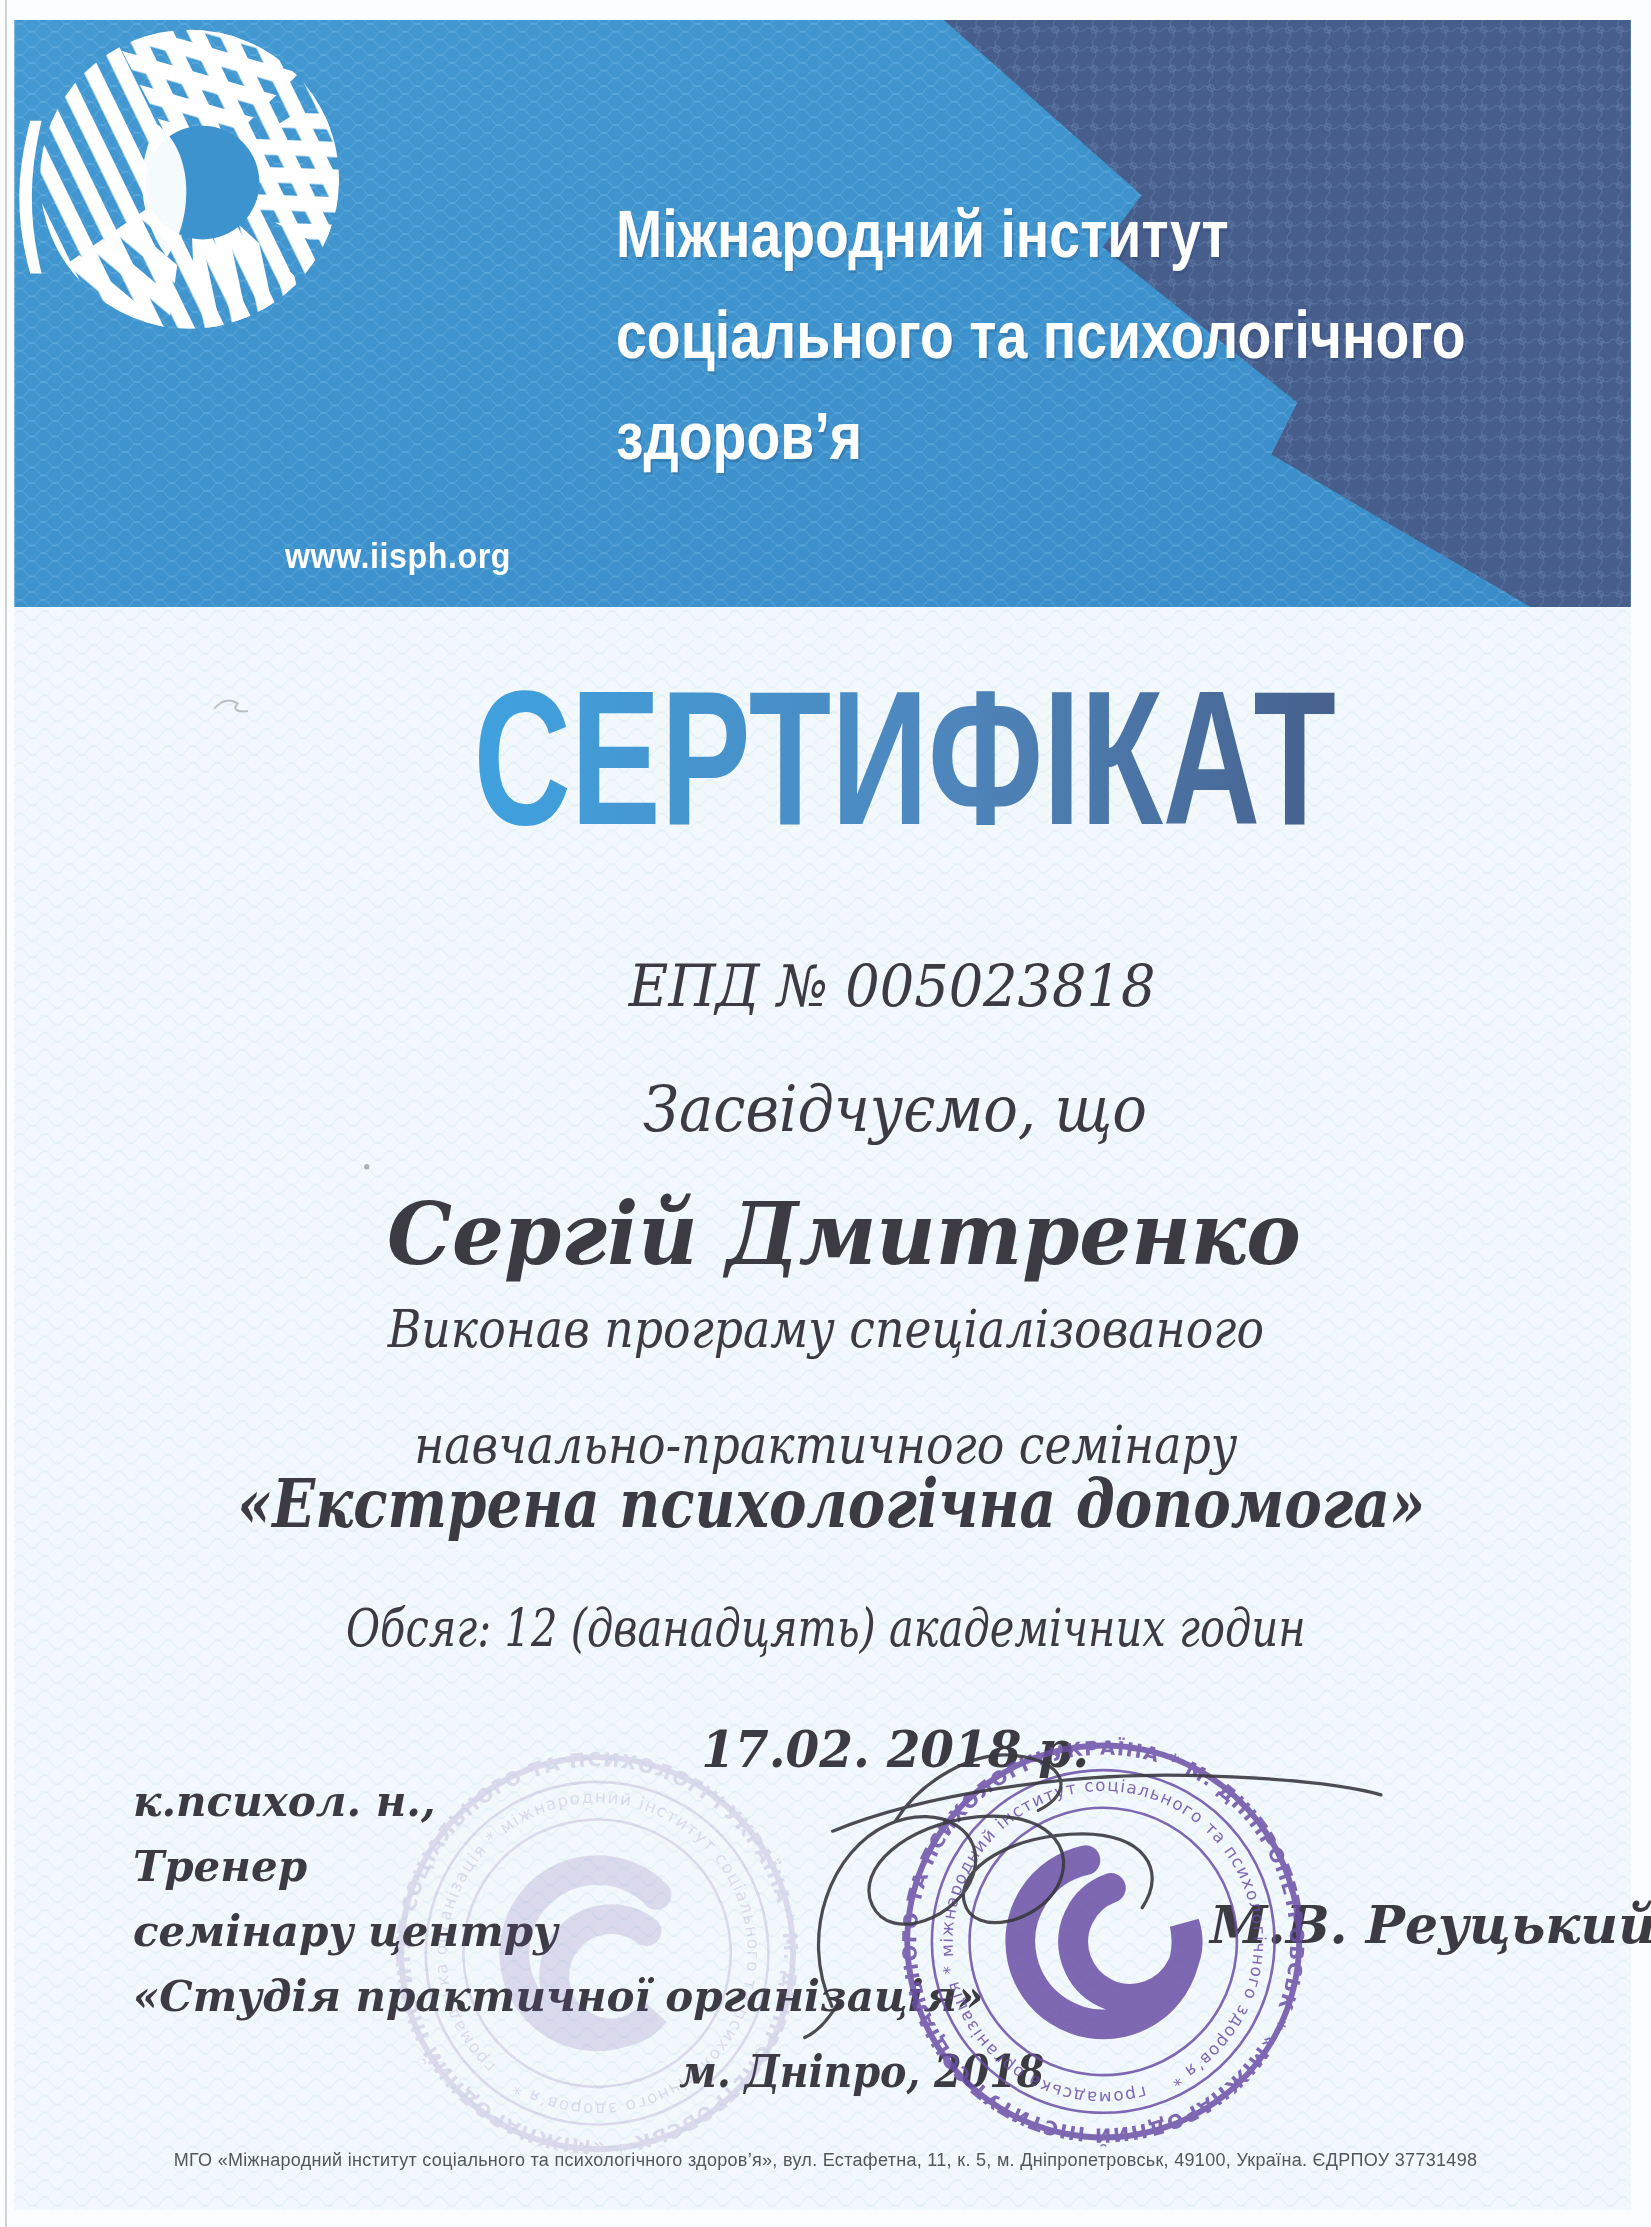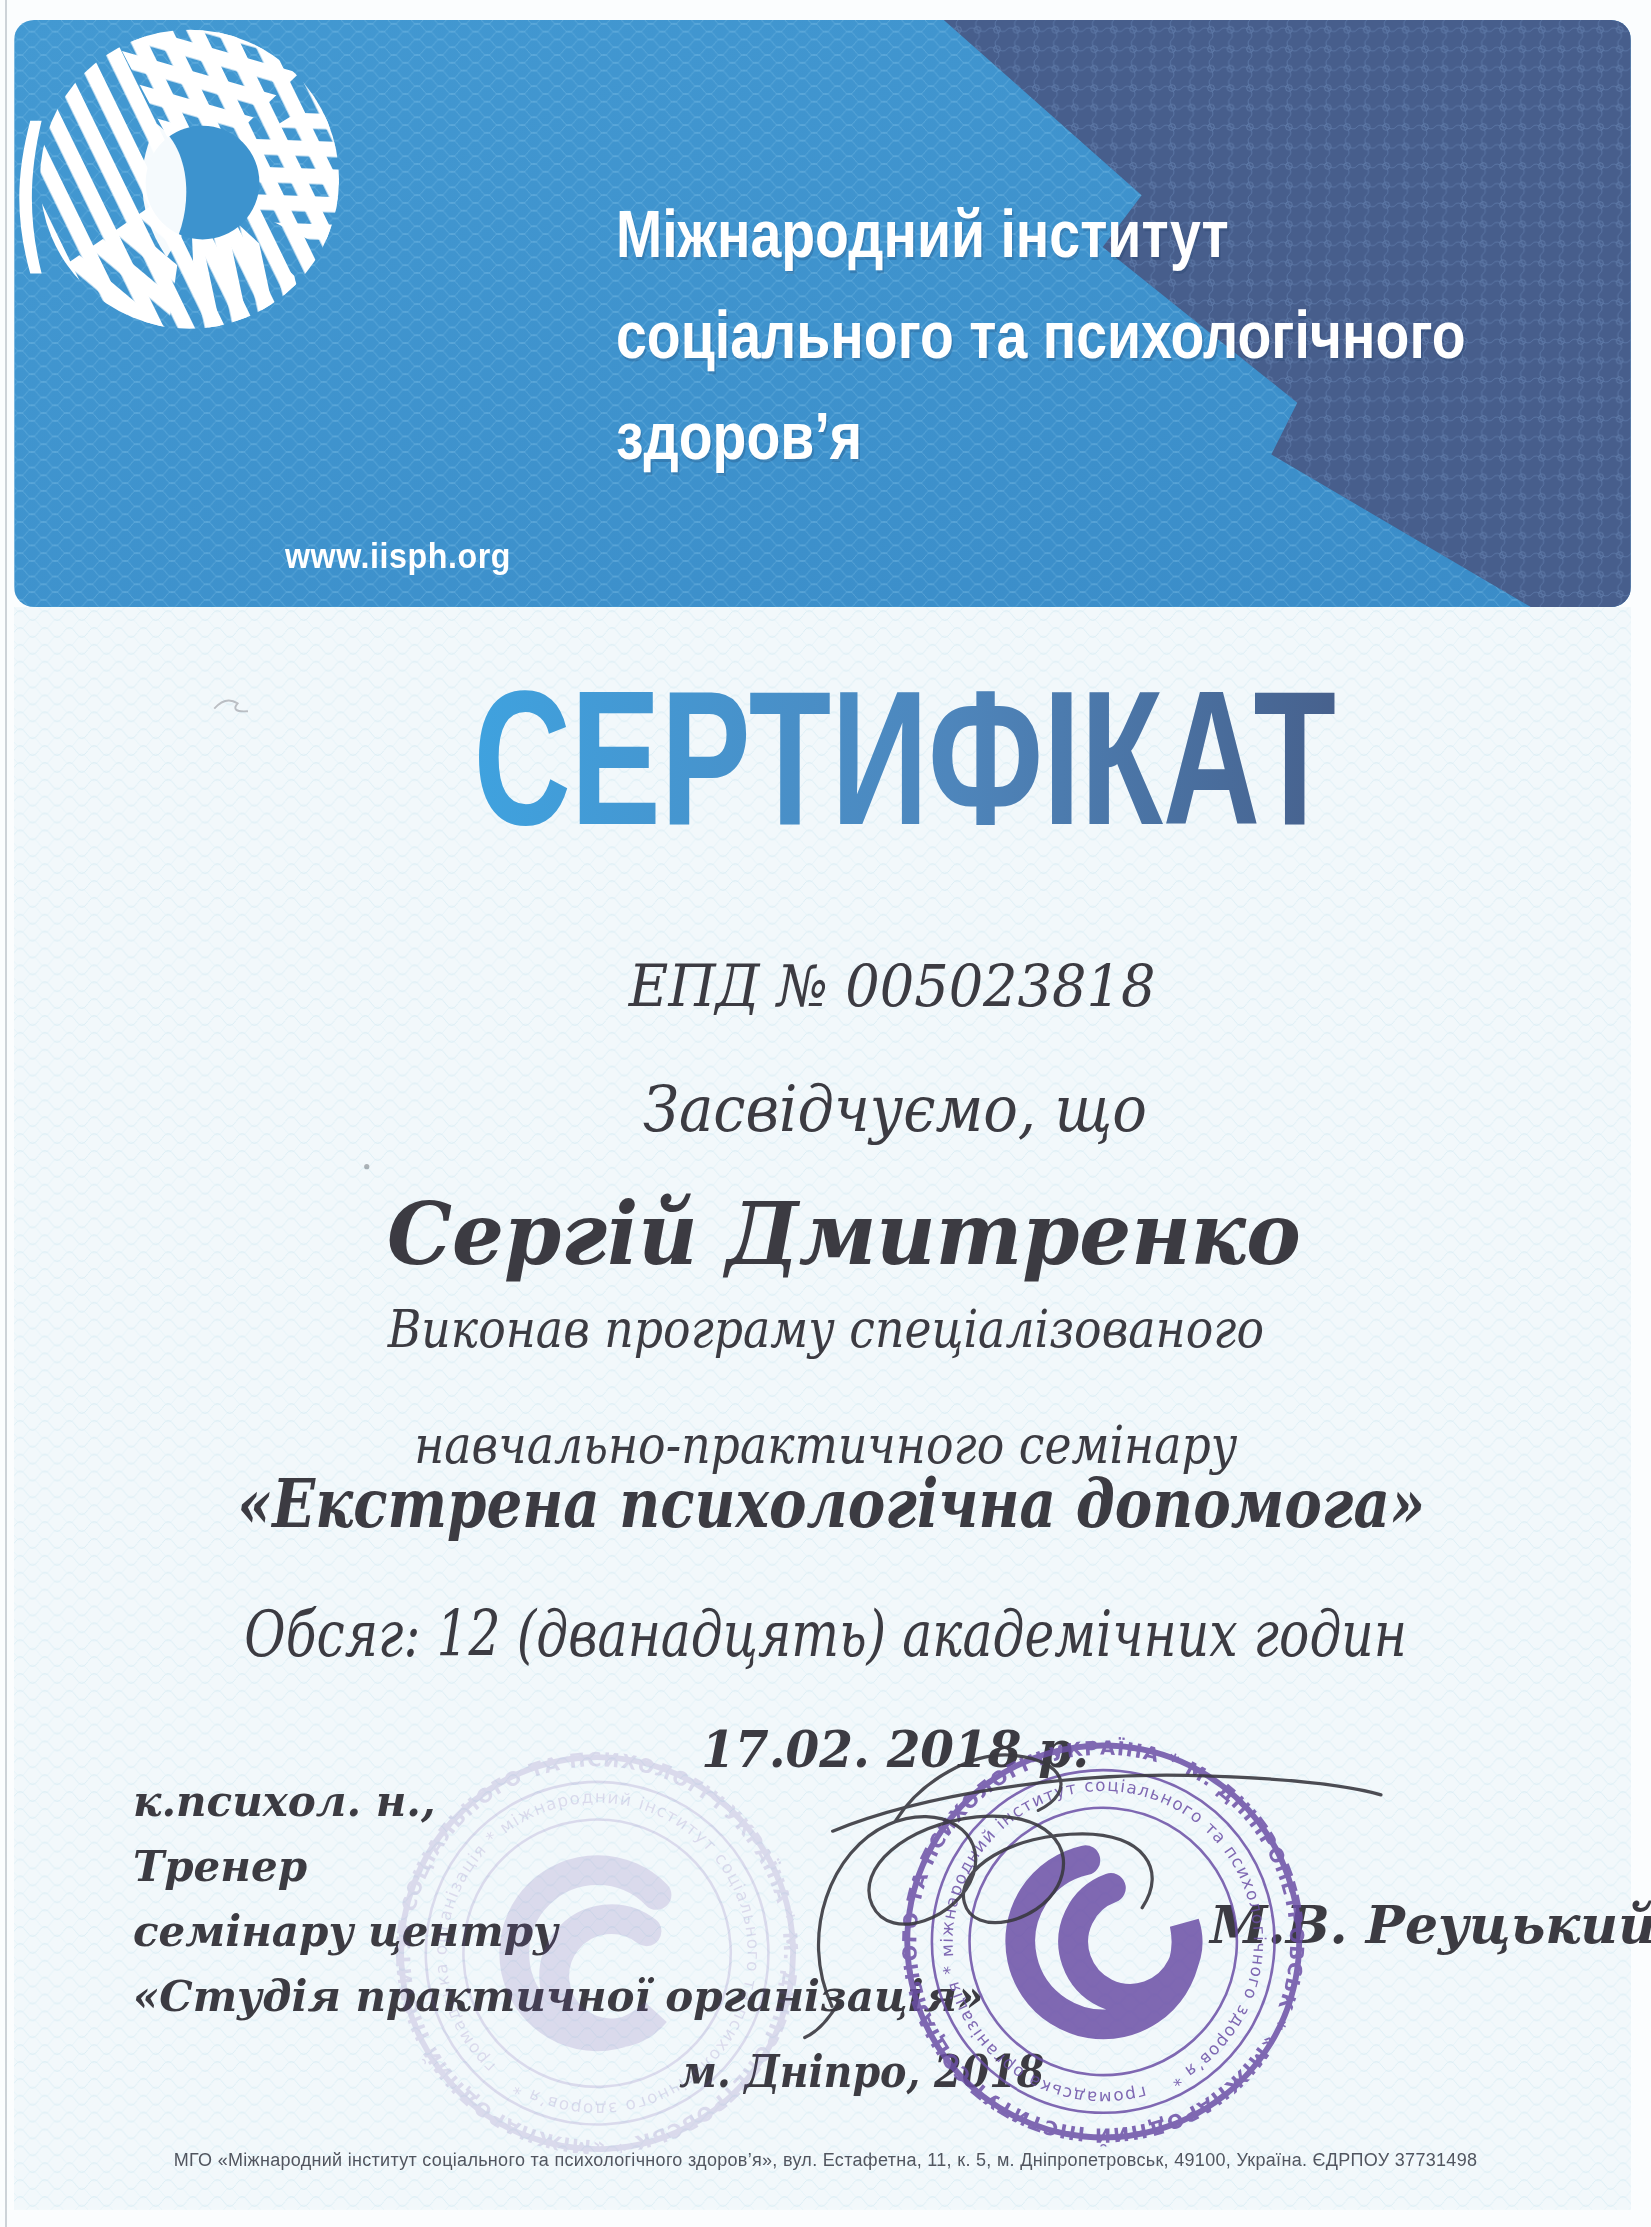--- a/index.html
+++ b/index.html
@@ -1,21 +1,21 @@
 <!DOCTYPE html>
 <html style="font-size:10.4px"><head>
 <meta charset="utf-8">
 <style>
   html,body{margin:0;padding:0;background:#ffffff;}
   .page{position:relative;width:1651px;height:2227px;background:#fbfdfe;overflow:hidden;
         font-family:"Liberation Sans",sans-serif;}
   .scan-edge{position:absolute;left:5.2px;top:0;bottom:0;width:1.9px;background:#cdd3d8;}
 
   
-  .header{position:absolute;left:14.3px;top:19.5px;width:1617px;height:587px;overflow:hidden;border-radius:20px;}
+  .header{position:absolute;left:14.3px;top:19.5px;width:1617px;height:587px;overflow:hidden;}
   .header svg{position:absolute;left:0;top:0;}
   .inst-name{position:absolute;left:602px;top:164px;color:#ffffff;font-weight:bold;
              font-size:66px;line-height:101px;white-space:nowrap;
              text-shadow:1.9px 2.6px 0 rgba(25,55,95,.22);}
   .inst-name .ln{display:block;transform:scaleX(.84);transform-origin:left;}
   .website{position:absolute;left:271px;top:516px;color:#ffffff;font-weight:bold;
            font-size:35px;letter-spacing:0.6px;transform:scaleX(.92);transform-origin:left;}
   .logo{position:absolute;left:247px;top:129px;}
 
   
@@ -25,21 +25,21 @@
   .sx95{transform:scaleX(.95);} .sx90{transform:scaleX(.90);} .sx88{transform:scaleX(.88);}
   .sx84{transform:scaleX(.84);} .sx80{transform:scaleX(.80);}
 
   .cert-title-wrap{position:absolute;left:0;top:661px;width:1651px;height:214px;margin-left:48px;}
   .line-number   {top:953px;left:67px;font-size:57px;}
   .line-certify  {top:1072px;left:69px;font-size:64px;}
   .line-name     {top:1183px;left:18px;font-size:86px;font-weight:bold;}
   .line-prog1    {top:1299px;left:0;font-size:52px;}
   .line-prog2    {top:1367px;left:0;font-size:52px;margin-top:48px;}
   .line-seminar  {top:1464px;left:5.2px;font-size:67px;font-weight:bold;}
-  .line-volume   {top:1598px;left:0;font-size:63px;}
+  .line-volume   {top:1598px;left:0;font-size:52px;}
   .line-date     {top:1719px;left:70px;font-size:51px;font-weight:bold;}
   .line-city     {top:2046px;left:36px;font-size:44px;font-weight:bold;}
 
   .trainer{position:absolute;left:133px;top:1769px;font-size:42px;line-height:65px;
            font-weight:bold;}
   .signatory{position:absolute;left:1210px;top:1894px;font-size:52px;font-weight:bold;}
 
   .footer{position:absolute;left:0;top:2150px;width:1651px;text-align:center;
           font-size:18px;color:#51555f;letter-spacing:0.3px;}
 

